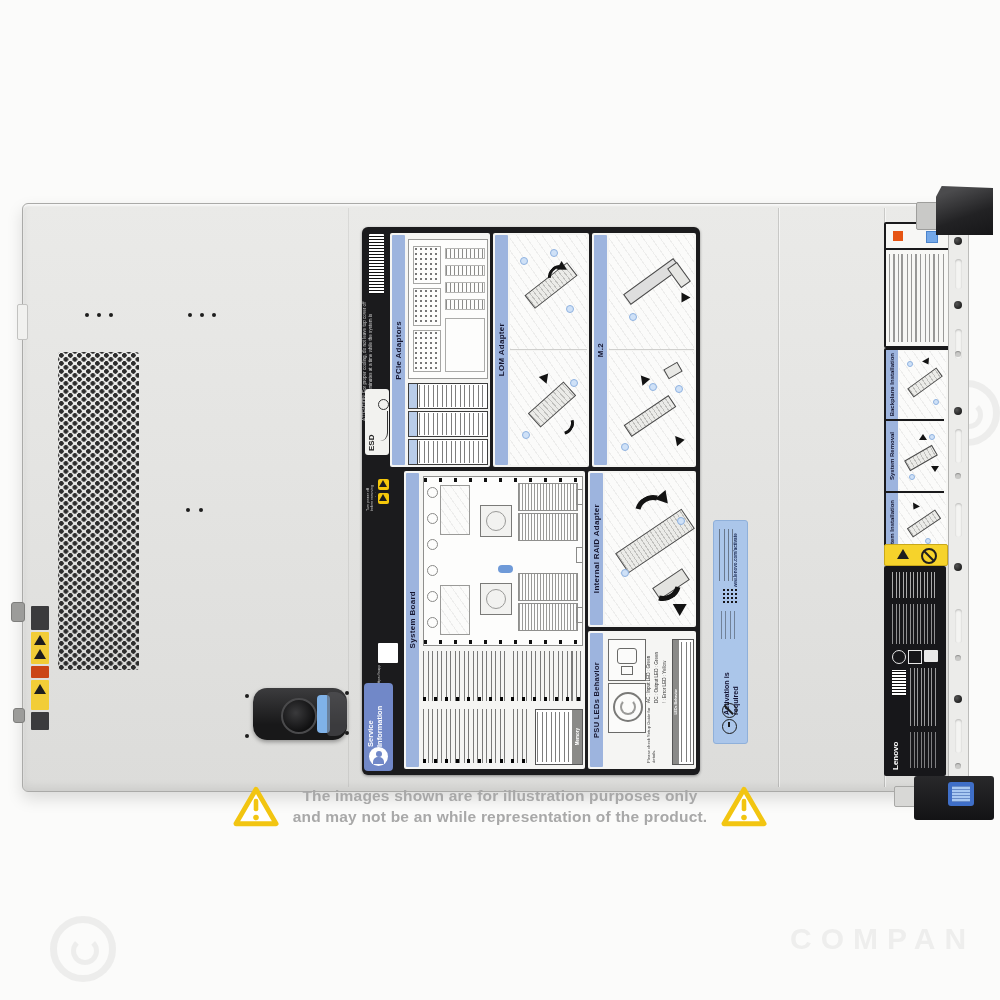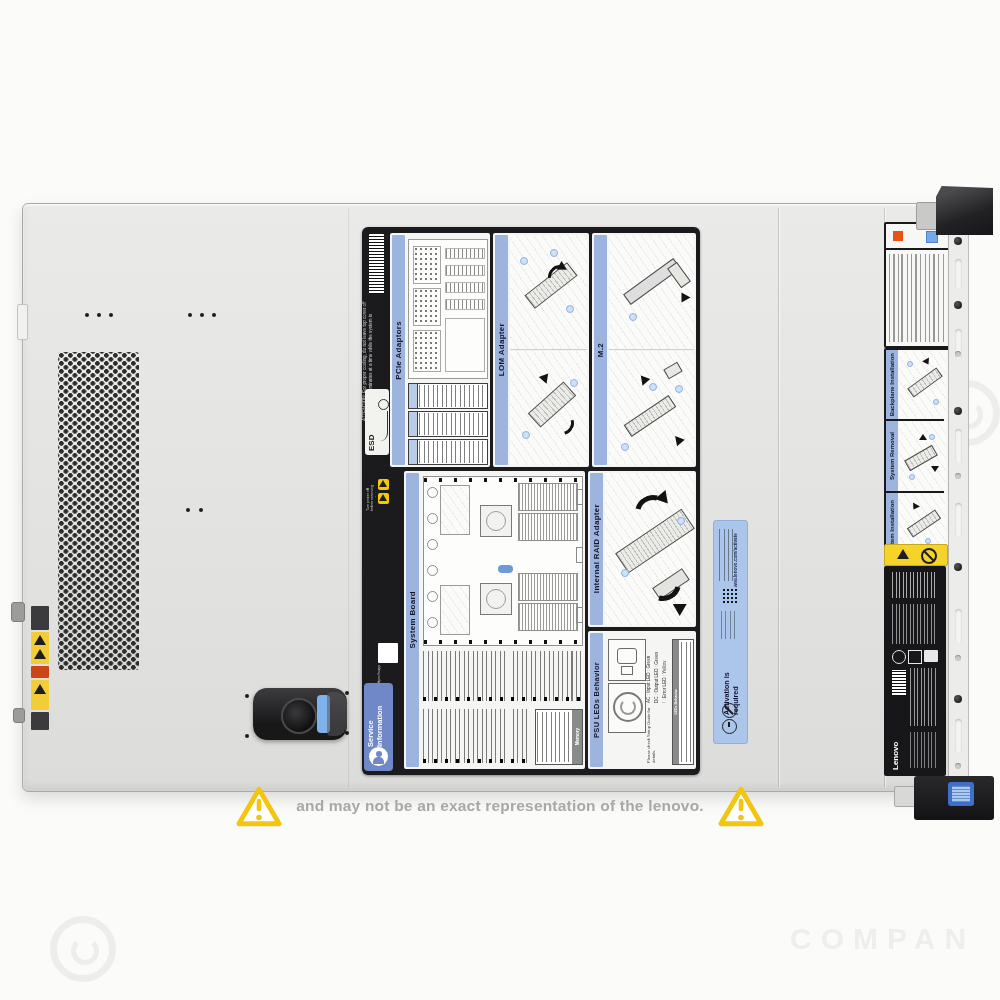--- a/index.html
+++ b/index.html
@@ -445,21 +445,22 @@
     <div class="bluetag"></div>
   </div>
 
   <div id="disc" class="abs">
     <svg width="46" height="41" viewBox="0 0 48 42">
       <path d="M24 3 L45 39 L3 39 Z" fill="#ffffff" stroke="#f2c511" stroke-width="5" stroke-linejoin="round"></path>
       <rect x="21.6" y="13" width="4.8" height="13" rx="2.2" fill="#f2c511"></rect>
       <circle cx="24" cy="32.5" r="2.9" fill="#f2c511"></circle>
     </svg>
     <div class="txt">
-      <div>and may not be an exact representation of the lenovo.</div>
+      <div>The images shown are for illustration purposes only</div>
+      <div>and may not be an while representation of the product.</div>
     </div>
     <svg width="46" height="41" viewBox="0 0 48 42">
       <path d="M24 3 L45 39 L3 39 Z" fill="#ffffff" stroke="#f2c511" stroke-width="5" stroke-linejoin="round"></path>
       <rect x="21.6" y="13" width="4.8" height="13" rx="2.2" fill="#f2c511"></rect>
       <circle cx="24" cy="32.5" r="2.9" fill="#f2c511"></circle>
     </svg>
   </div>
 
 </div>
 

